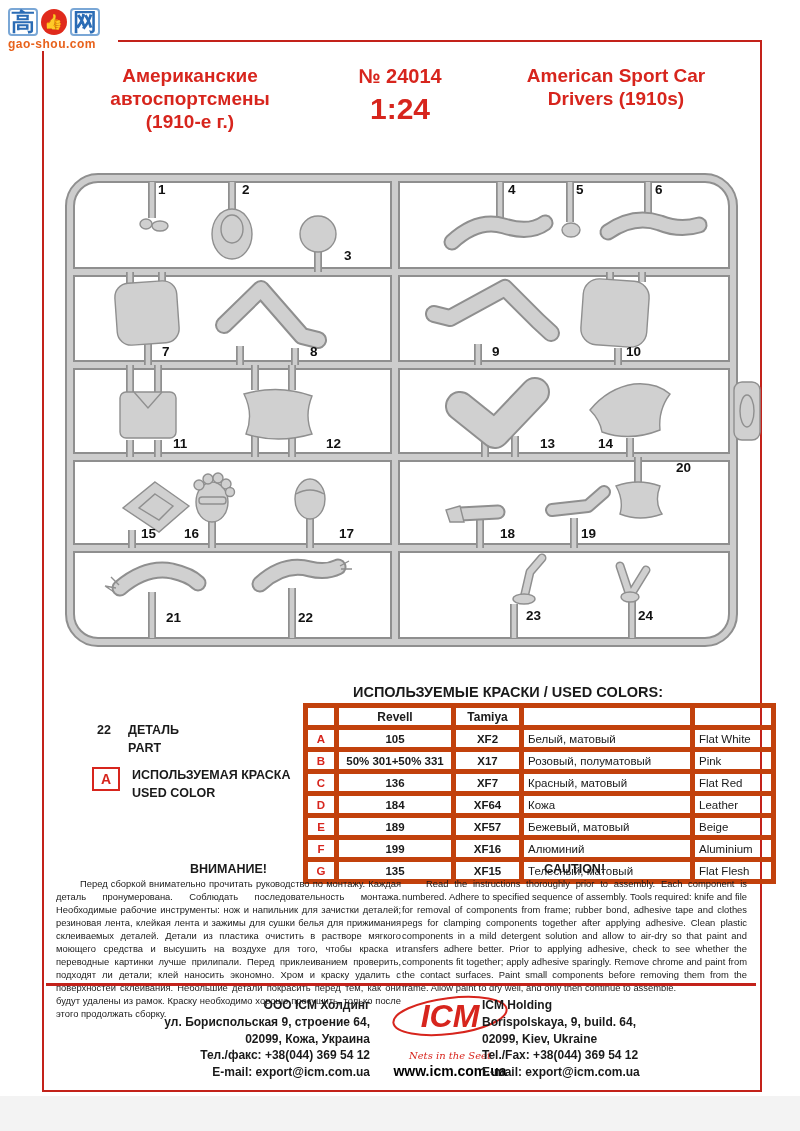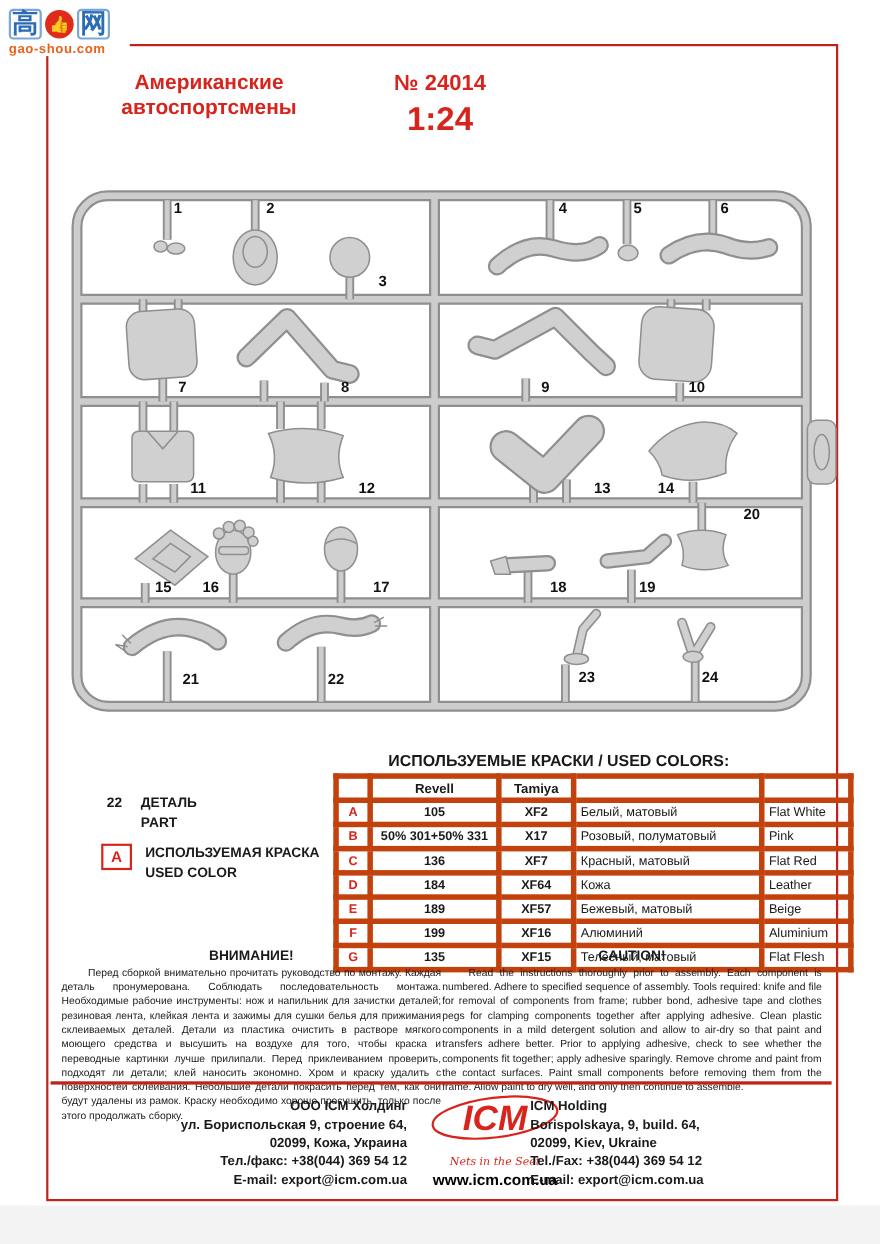--- a/index.html
+++ b/index.html
@@ -78,27 +78,32 @@
       <span class="wm-char">高</span>
       <span class="wm-thumb">👍</span>
       <span class="wm-char">网</span>
     </div>
     <div class="wm-domain">gao-shou.com</div>
   </div>
 
   <div class="abs hdr hdr-ru">
       <div>Американские</div>
       <div>автоспортсмены</div>
+      <div>(1910-е г.)</div>
     </div>
 
   <div class="abs hdr hdr-mid">
     <div class="kitno">№ 24014</div>
     <div class="scale">1:24</div>
   </div>
 
+  <div class="abs hdr hdr-en">
+      <div>American Sport Car</div>
+      <div>Drivers (1910s)</div>
+    </div>
 
   <svg class="abs" style="left:58px;top:168px" width="706" height="492" viewBox="0 0 706 492" id="sprue-svg">
     <defs>
       <g id="runners" fill="none">
         <rect x="12" y="10" width="663" height="464" rx="28"></rect>
         <path d="M14 104H673 M14 197H673 M14 289H673 M14 380H673 M337 12V472"></path>
       </g>
       <g id="stubs" fill="none">
         <path d="M94 14V50 M174 14V44 M442 14V52 M512 14V54 M590 14V52 M260 84v20
                  M72 104v12 M104 104v12 M90 176v21 M182 178v19 M237 180v17 M420 176v21

